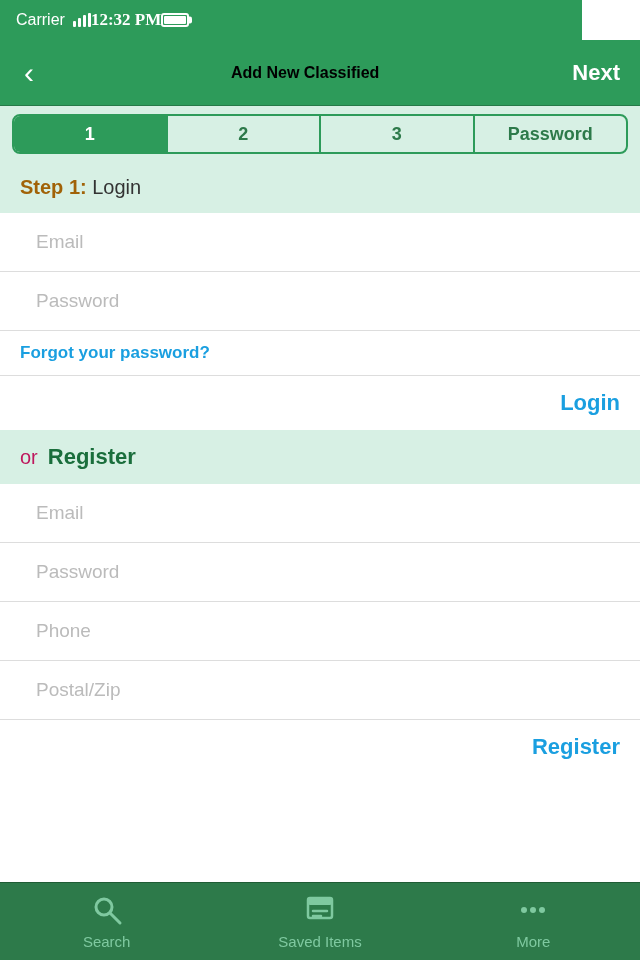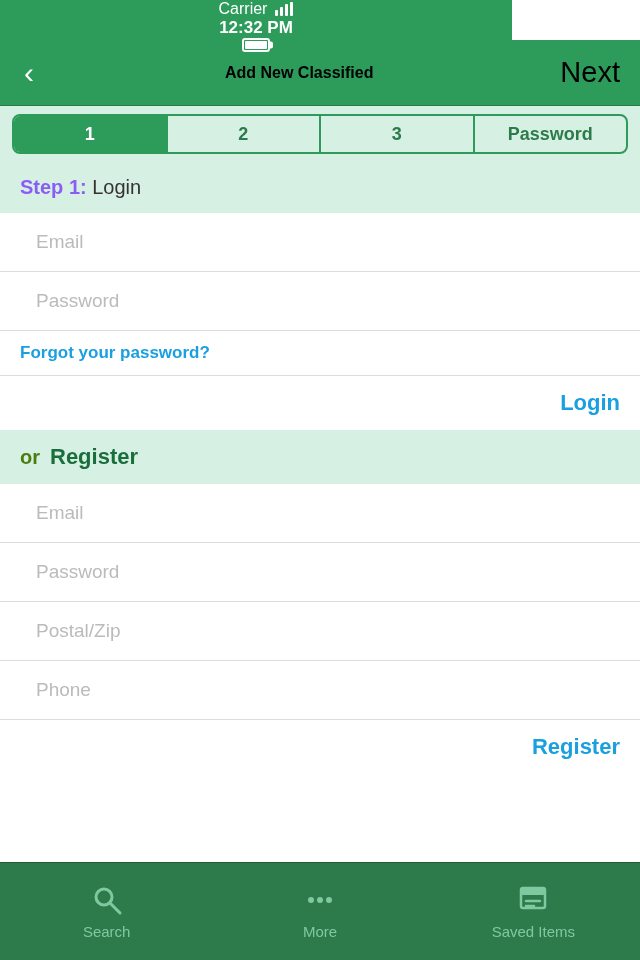--- a/index.html
+++ b/index.html
@@ -8,41 +8,41 @@
       width: 640px;
       height: 960px;
       font-family: -apple-system, 'Helvetica Neue', Arial, sans-serif;
       background: #fff;
       overflow: hidden;
       position: relative;
     }
 
     
     .status-bar {
-      width: 512px;
+      width: 582px;
       height: 40px;
       background: #2d9b5a;
       display: flex;
       align-items: center;
-      justify-content: space-between;
+      justify-content: flex-start;
       padding: 0 16px;
-      flex-direction: column;
     }
     .status-left {
       display: flex;
       align-items: center;
       gap: 8px;
       color: #fff;
       font-size: 16px;
       font-weight: 500;
     }
     .status-center {
       color: #fff;
       font-size: 17px;
       font-weight: 600;
+      font-family: Liberation Serif, serif;
     }
     .status-right {
       display: flex;
       align-items: center;
       gap: 6px;
     }
     .battery-icon {
       width: 28px;
       height: 14px;
       border: 2px solid #fff;
@@ -89,23 +89,23 @@
       cursor: pointer;
       padding: 8px 4px;
       line-height: 1;
     }
     .nav-title {
       color: #000000;
       font-size: 16px;
       font-weight: 700;
     }
     .nav-next {
-      color: #000000;
-      font-size: 29px;
-      font-weight: 400;
+      color: #ffffff;
+      font-size: 22px;
+      font-weight: 700;
       cursor: pointer;
     }
 
     
     .step-tabs {
       width: 640px;
       height: 56px;
       background: #d7f0e4;
       display: flex;
       align-items: center;
@@ -140,21 +140,21 @@
     }
 
     
     .section-header {
       background: #d7f0e4;
       padding: 14px 20px;
       font-size: 20px;
     }
     .section-header .bold {
       font-weight: 800;
-      color: #8b5cf6;
+      color: #a16207;
       margin-top: 28px;
     }
     .section-header .normal {
       font-weight: 400;
       color: #333;
     }
 
     
     .form-section {
       background: #fff;
@@ -207,22 +207,22 @@
     
     .or-register-header {
       background: #d7f0e4;
       padding: 14px 20px;
       font-size: 20px;
       display: flex;
       align-items: center;
       gap: 10px;
     }
     .or-text {
-      color: #4d7c0f;
-      font-weight: 700;
+      color: #be185d;
+      font-weight: 400;
       font-size: 20px;
     }
     .register-text {
       color: #1a6e3c;
       font-weight: 800;
       font-size: 22px;
     }
 
     .register-btn-row {
       padding: 14px 20px;
@@ -235,21 +235,21 @@
       font-weight: 700;
       cursor: pointer;
     }
 
     
     .tab-bar {
       position: absolute;
       bottom: 0;
       left: 0;
       width: 640px;
-      height: 98px;
+      height: 78px;
       background: #2d7a4a;
       display: flex;
       align-items: center;
       justify-content: space-between;
       border-top: 1px solid #1f5c35;
     }
     .tab-item {
       flex: 1;
       display: flex;
       flex-direction: column;
@@ -342,54 +342,54 @@
 </div>
 
 <div class="form-section">
   <div class="form-field">
     <input type="email" placeholder="Email" style="">
   </div>
   <div class="form-field">
     <input type="password" placeholder="Password" style="">
   </div>
   <div class="form-field">
+    <input type="tel" placeholder="Phone" style="">
+  </div>
+  <div class="form-field">
     <input type="text" placeholder="Postal/Zip" style="">
-  </div>
-  <div class="form-field">
-    <input type="tel" placeholder="Phone" style="">
   </div>
   <div class="register-btn-row">
     <span class="register-btn">Register</span>
   </div>
 </div>
 
 <div class="tab-bar">
   <div class="tab-item">
     <div class="tab-icon">
       <svg width="32" height="32" viewBox="0 0 32 32" fill="none">
         <circle cx="13" cy="13" r="8" stroke="#7fc9a0" stroke-width="3"></circle>
         <line x1="19" y1="19" x2="29" y2="29" stroke="#7fc9a0" stroke-width="3" stroke-linecap="round"></line>
       </svg>
     </div>
     <span class="tab-label">Search</span>
-  </div>
-  <div class="tab-item">
-    <div class="tab-icon">
-      <svg width="32" height="32" viewBox="0 0 32 32" fill="none">
-        <circle cx="7" cy="16" r="3" fill="#7fc9a0"></circle>
-        <circle cx="16" cy="16" r="3" fill="#7fc9a0"></circle>
-        <circle cx="25" cy="16" r="3" fill="#7fc9a0"></circle>
-      </svg>
-    </div>
-    <span class="tab-label">More</span>
   </div>
   <div class="tab-item">
     <div class="tab-icon">
       <svg width="32" height="32" viewBox="0 0 32 32" fill="none">
         <rect x="4" y="4" width="24" height="20" rx="2" stroke="#7fc9a0" stroke-width="2.5"></rect>
         <rect x="4" y="4" width="24" height="7" rx="2" fill="#7fc9a0"></rect>
         <line x1="9" y1="17" x2="23" y2="17" stroke="#7fc9a0" stroke-width="2.5" stroke-linecap="round"></line>
         <line x1="9" y1="22" x2="17" y2="22" stroke="#7fc9a0" stroke-width="2.5" stroke-linecap="round"></line>
       </svg>
     </div>
     <span class="tab-label">Saved Items</span>
   </div>
+  <div class="tab-item">
+    <div class="tab-icon">
+      <svg width="32" height="32" viewBox="0 0 32 32" fill="none">
+        <circle cx="7" cy="16" r="3" fill="#7fc9a0"></circle>
+        <circle cx="16" cy="16" r="3" fill="#7fc9a0"></circle>
+        <circle cx="25" cy="16" r="3" fill="#7fc9a0"></circle>
+      </svg>
+    </div>
+    <span class="tab-label">More</span>
+  </div>
 </div>
 
 </body></html>

